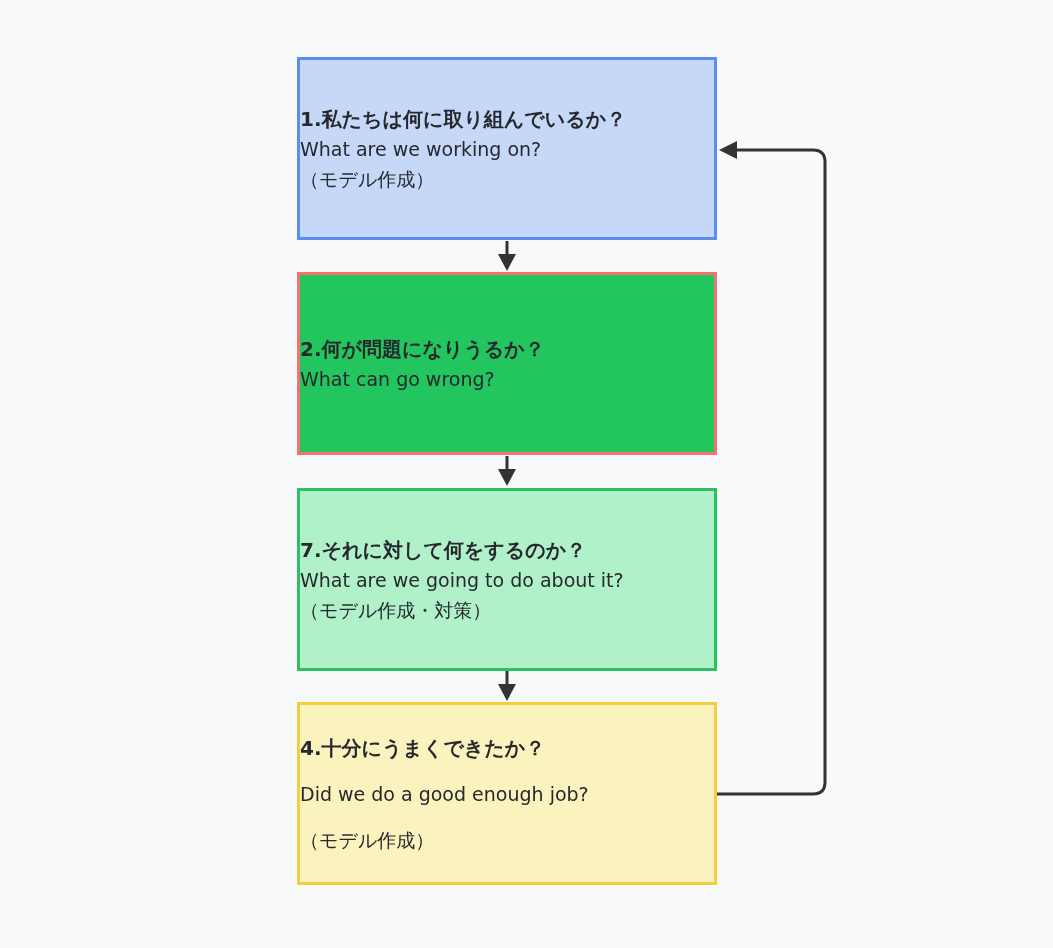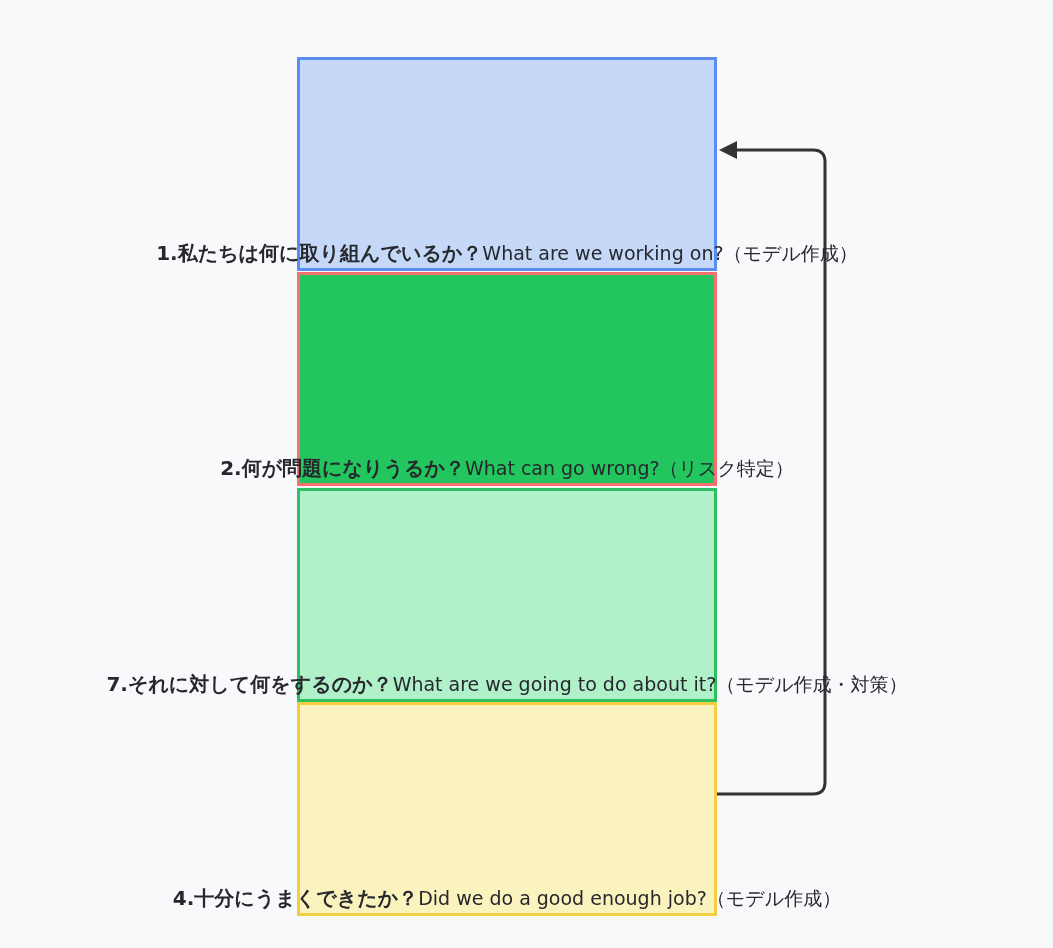--- a/index.html
+++ b/index.html
@@ -11,26 +11,26 @@
     position: relative;
     width: 1053px;
     height: 948px;
     background: var(--canvas-bg, #F8F9FB);
     overflow: hidden;
   }
   .flow-box {
     position: absolute;
     left: 297px;
     width: 420px;
-    height: 214px;
+    height: 183px;
     box-sizing: border-box;
     border: 3px solid;
     display: flex;
-    flex-direction: row;
-    align-items: flex-end;
+    flex-direction: column;
+    align-items: flex-start;
     justify-content: center;
     text-align: center;
     color: #26282D;
   }
   .flow-box .step-title {
     font-size: 20px;
     font-weight: 700;
     line-height: 30px;
     white-space: nowrap;
   }
@@ -94,28 +94,27 @@
 
   <div class="flow-box box-1" style="background-color: rgb(197, 216, 248); border-color: rgb(91, 141, 239);">
     <div class="step-title">1.私たちは何に取り組んでいるか？</div>
     <div class="step-subtitle">What are we working on?</div>
     <div class="step-note">（モデル作成）</div>
   </div>
 
   <div class="flow-box box-2" style="background-color: #22c55e; border-color: rgb(248, 113, 113);">
     <div class="step-title">2.何が問題になりうるか？</div>
     <div class="step-subtitle">What can go wrong?</div>
-    <div class="step-note">（リスク特定）</div>
   </div>
 
   <div class="flow-box box-3" style="background-color: rgb(176, 241, 202); border-color: rgb(46, 191, 98);">
     <div class="step-title">7.それに対して何をするのか？</div>
     <div class="step-subtitle">What are we going to do about it?</div>
     <div class="step-note">（モデル作成・対策）</div>
   </div>
 
-  <div class="flow-box box-4" style="background-color: rgb(251, 243, 190); border-color: rgb(245, 206, 63);">
+  <div class="flow-box box-4" style="background-color: rgb(251, 243, 190); border-color: rgb(245, 206, 63); gap: 16px;">
     <div class="step-title">4.十分にうまくできたか？</div>
     <div class="step-subtitle">Did we do a good enough job?</div>
     <div class="step-note">（モデル作成）</div>
   </div>
 
 </div>
 
 </body></html>

